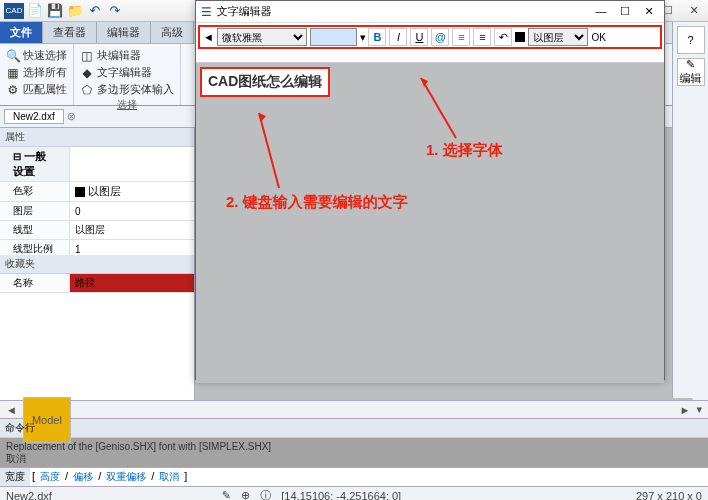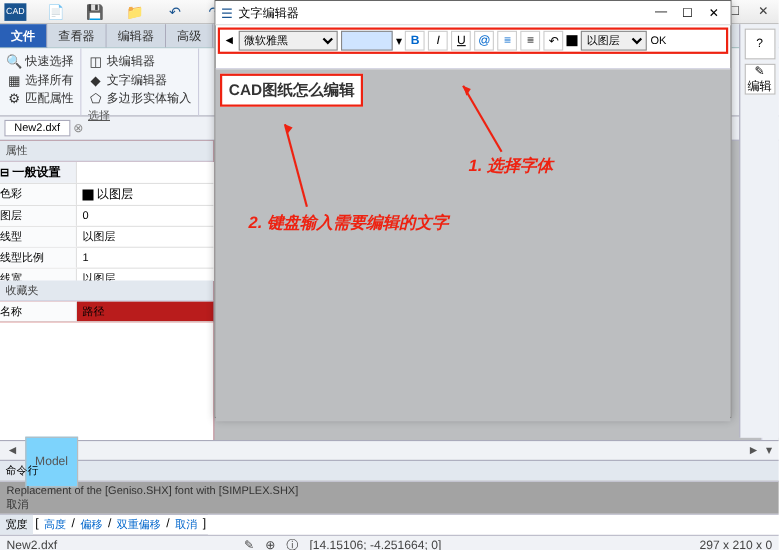--- a/index.html
+++ b/index.html
@@ -1,45 +1,45 @@
 <!DOCTYPE html>
 <html><head>
 <meta charset="utf-8">
 <style>
 * { margin:0; padding:0; box-sizing:border-box; font-family:"Microsoft YaHei",Arial,sans-serif; font-size:11px; }
 body { background:#fff; width:708px; height:500px; overflow:hidden; position:relative; }
 .titlebar { height:22px; background:linear-gradient(#fafafa,#eaeaea); border-bottom:1px solid #bbb; display:flex; align-items:center; padding:0 4px; }
-.tb-icons { display:flex; gap:18px; }
+.tb-icons { display:flex; gap:2px; }
 .tb-icons span { width:18px; height:16px; display:flex; align-items:center; justify-content:center; font-size:13px; color:#1a5490; }
 .wincontrols { margin-left:auto; display:flex; gap:6px; font-size:12px; }
 .wincontrols span { width:20px; text-align:center; color:#444; }
 .tabs { height:22px; display:flex; background:#e2e8ef; border-bottom:1px solid #9bb; }
 .tab { padding:3px 10px; background:#d2dae4; border-right:1px solid #aab; color:#333;font-family:Liberation Serif, serif; }
 .tab.active { background:#2960b7; color:#fff; font-weight:bold; }
 .ribbon { height:62px; display:flex; background:#f3f6fa; border-bottom:1px solid #99a; }
 .rgrp { border-right:1px solid #ccd; padding:3px 6px; display:flex; flex-direction:column; }
 .rbtn { display:flex; align-items:center; gap:3px; padding:1px 0; color:#333; }
 .rbtn .ic { width:14px; height:14px; display:inline-block; text-align:center; font-size:12px; }
-.rlabel { margin-top:auto; text-align:left; font-size:10px; color:#555;text-decoration:underline; }
+.rlabel { margin-top:auto; text-align:center; font-size:10px; color:#555;text-decoration:underline; }
 .doc-tab { height:22px; background:#eef1f6; border-bottom:1px solid #aab; display:flex; align-items:center; padding:0 4px; gap:3px; }
 .doct { background:#fff; border:1px solid #aab; padding:1px 8px; font-size:10px; }
 .pin { color:#888; }
 .body { display:flex; height:272px; }
 .left { width:195px; border-right:1px solid #aab; background:#b91c1c; display:flex; flex-direction:column; }
 .panel-hdr { background:#e2e8ef; padding:2px 5px; font-size:10px; color:#444; border-bottom:1px solid #ccd; }
 select.defv { width:100%; border:1px solid #aab; font-size:10px; padding:1px; }
 .proptable { flex:1; background:#fff; overflow:auto; }
 .proprow { display:flex; border-bottom:1px solid #e0e0e0; }
-.proprow .k { width:70px; padding:2px 0; font-size:10px; background:#fafbfc; border-right:1px solid #e0e0e0; }
+.proprow .k { width:70px; padding:2px 13px; font-size:10px; background:#fafbfc; border-right:1px solid #e0e0e0; }
 .proprow .v { flex:1; padding:2px 5px; font-size:10px; display:flex; align-items:center; gap:3px; }
 .proprow.hdr .k { background:#eef1f6; font-weight:bold; }
 .sw { width:10px; height:10px; background:#000; display:inline-block; }
 .canvas { flex:1; background:#bcbec0; position:relative; }
 .mtabbar { height:18px; background:#f0f2f6; border-top:1px solid #aab; display:flex; align-items:center; padding:0 6px; gap:6px; font-size:10px; color:#555; }
-.mtab { border:1px solid #bbb; padding:16px 8px; background:#7dd3fc;margin-top:20px; }
+.mtab { border:1px solid #bbb; padding:16px 8px; background:#eab308;margin-top:20px; }
 .cmdhdr { background:#e2e8ef; padding:2px 5px; font-size:10px; border-top:1px solid #aab; }
 .cmdarea { padding:3px 6px; font-size:10px; color:#333; background:#a3a3a3; border-top:1px solid #ccd; height:30px; }
 .cmdinput { display:flex; border-top:1px solid #aab; }
 .cmdinput .lbl { background:#e2e8ef; padding:2px 5px; font-size:10px; }
 .cmdinput .lnk { color:#06c; padding:2px 3px; font-size:10px; }
 .cmdinput input { flex:1; border:none; font-size:10px; }
 .status { height:18px; background:#f0f2f6; border-top:1px solid #aab; display:flex; align-items:center; padding:0 6px; font-size:10px; color:#444; gap:10px; }
 .status .r { margin-left:auto; }
 
 .tewin { position:absolute; left:195px; top:0; width:470px; height:380px; background:#fff; border:1px solid #666; box-shadow:0 2px 8px rgba(0,0,0,.3); z-index:10; }
@@ -49,21 +49,21 @@
 .tetitle .ctl span { width:20px; text-align:center; }
 .tetoolbar { height:24px; border:2px solid #e21; margin:2px; display:flex; align-items:center; padding:0 3px; gap:3px; }
 .tetoolbar select,.tetoolbar input { border:1px solid #888; font-size:10px; height:18px; }
 .tetoolbar .fs { width:90px; }
 .tetoolbar .sz { width:28px; background:#cfe4ff; text-align:center;padding-left:45px; }
 .tetoolbar .b { width:18px; height:18px; border:1px solid #ccc; display:flex; align-items:center; justify-content:center; font-size:11px; }
 .tetoolbar .lay { width:60px; }
 .tetoolbar .ok { font-size:10px; }
 .tecanvas { flex:1; position:relative; background:#bcbec0; height:320px; }
 .textbox { position:absolute; left:4px; top:4px; border:2px solid #e21; background:#fff; padding:4px 6px; font-size:14px; font-weight:bold; color:#333; }
-.ann { position:absolute; color:#e21; font-size:15px; font-weight:bold;font-style:italic; }
+.ann { position:absolute; color:#e21; font-size:15px; font-weight:bold; }
 .arr { position:absolute; }
 .arr::after { content:''; position:absolute; top:-3px; left:-6px; border:4px solid transparent; border-bottom-color:#e21; transform:rotate(-45deg); }
 .rside { position:absolute; right:0; top:22px; width:36px; height:376px; background:#eef1f6; border-left:1px solid #aab; display:flex; flex-direction:column; align-items:center; padding-top:4px; gap:4px; }
 .rside .rb { width:28px; height:28px; border:1px solid #bbb; background:#fff; display:flex; align-items:center; justify-content:center; flex-direction:column; font-size:9px; text-align:center; }
 .vscroll { position:absolute; right:0; top:0; bottom:0; width:16px; background:#eef1f6; border-left:1px solid #ccd; }
 </style>
 </head>
 <body>
 
 <div class="titlebar">

